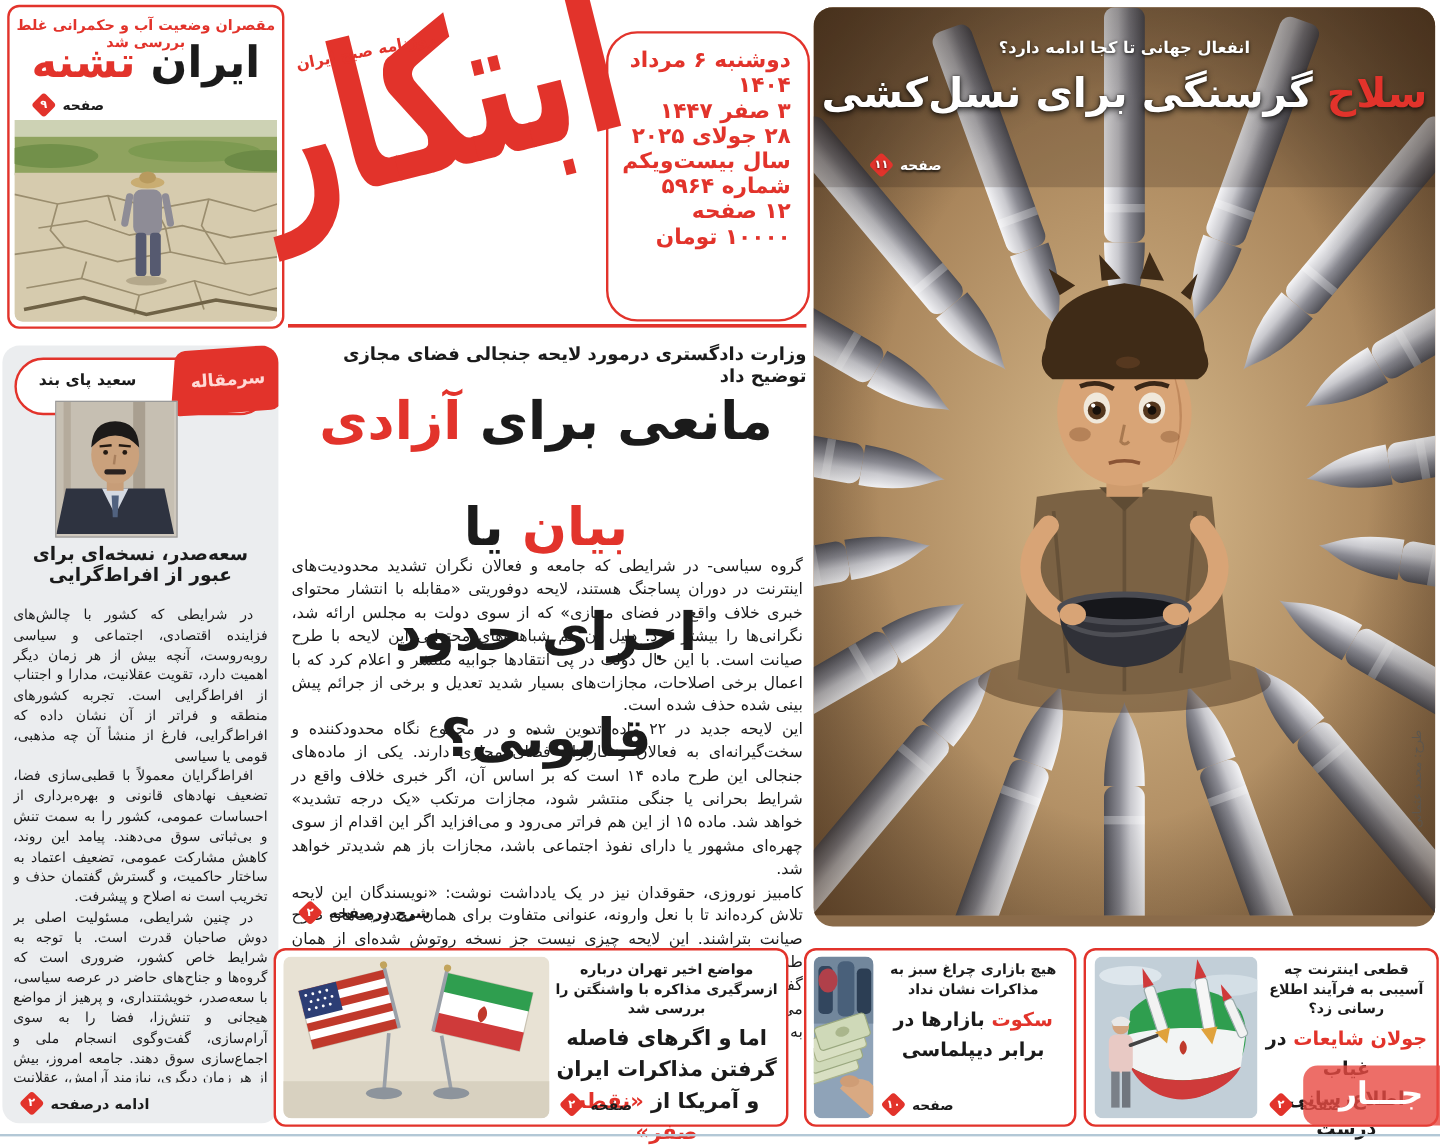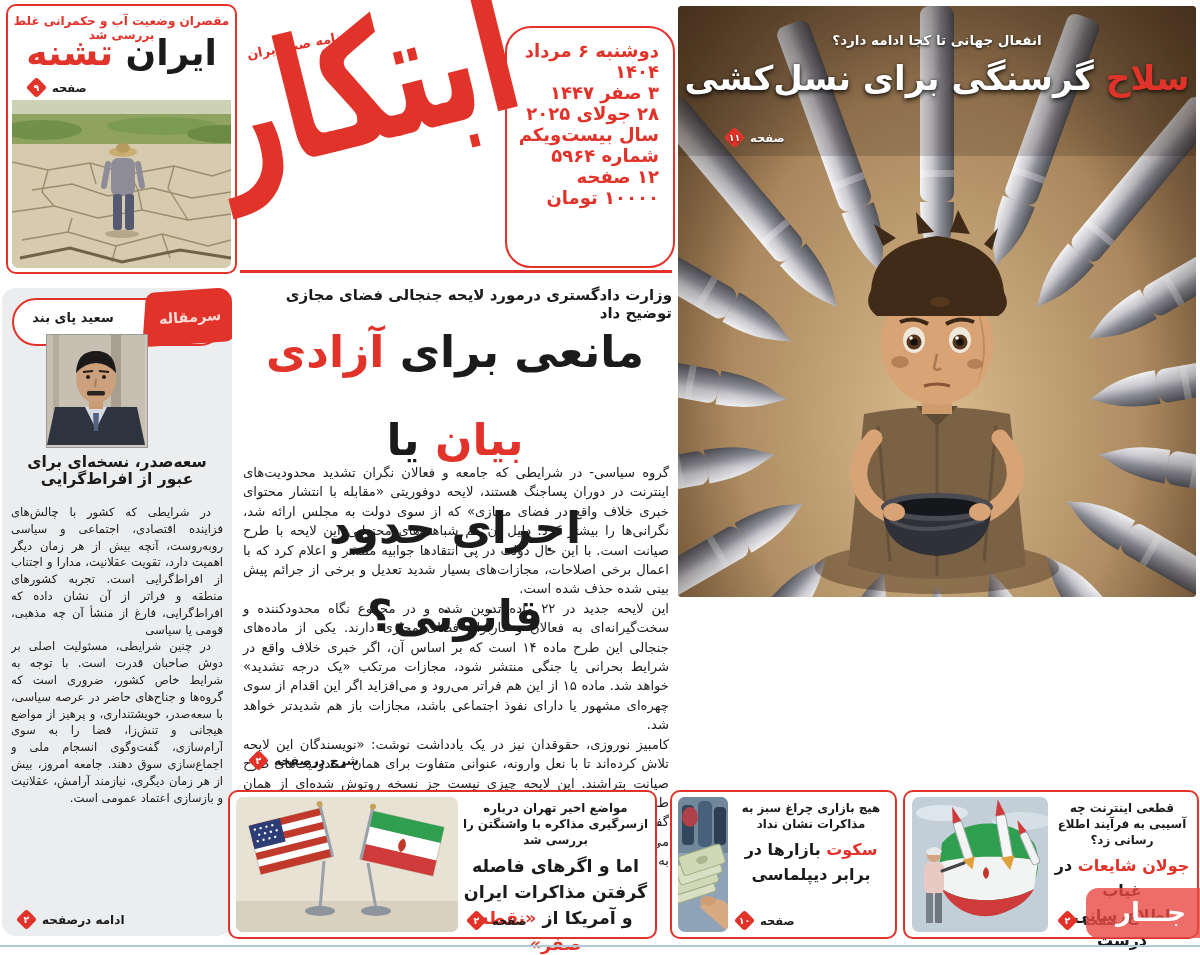--- a/index.html
+++ b/index.html
@@ -36,21 +36,21 @@
   .ed-pill{position:absolute;left:10px;right:8px;top:10px;height:44px;background:#fff;border:2px solid var(--red);border-radius:24px;}
   .ed-author{position:absolute;left:0;right:88px;top:22px;text-align:center;font-size:13px;font-weight:bold;}
   .ed-ribbon{position:absolute;right:-4px;top:2px;width:92px;height:54px;background:var(--red);border-radius:8px;transform:rotate(-4deg) skewX(-8deg);z-index:3;}
   .ed-ribbon span{display:block;transform:skewX(8deg);color:#ffd9d5;font-weight:bold;font-size:14.5px;text-align:center;line-height:54px;}
   .ed-photo{position:absolute;left:44px;top:46px;width:100px;height:112px;border:1px solid #9a9a9a;background:#cfc8bd;z-index:4;}
   .ed-title{position:absolute;left:6px;right:6px;top:166px;text-align:center;font-weight:900;font-size:15.5px;line-height:17px;}
   .ed-body{position:absolute;left:9px;right:9px;top:216px;bottom:34px;font-size:11.6px;line-height:16.8px;text-align:justify;overflow:hidden;}
   .ed-body p{margin:0;text-indent:12px;}
   .ed-more{position:absolute;left:12px;bottom:9px;}
   
-  .ph-panel{left:678px;top:6px;width:518px;height:591px;border-radius:4px;overflow:hidden;background:#8a6b4a;}
+  .ph-panel{left:678px;top:6px;width:518px;height:766px;border-radius:16px;overflow:hidden;background:#8a6b4a;}
   .ph-kicker{position:absolute;left:0;right:0;top:26px;text-align:center;color:#fff;font-size:13.5px;font-weight:bold;text-shadow:0 1px 3px rgba(0,0,0,.85);}
   .ph-head{position:absolute;left:0;right:0;top:52px;text-align:center;font-weight:900;font-size:34px;color:#fff;text-shadow:0 2px 5px rgba(0,0,0,.85), 0 0 2px rgba(0,0,0,.6);}
   .ph-badge{position:absolute;left:44px;top:124px;color:#fff;text-shadow:0 1px 2px rgba(0,0,0,.8);}
   .ph-credit{position:absolute;right:-52px;top:636px;width:130px;height:14px;transform:rotate(-90deg);font-size:10px;color:#5d564d;text-align:center;}
   
   .bx{border:2px solid var(--red);border-radius:10px;background:#fff;top:790px;height:145px;}
   .bx1{left:228px;width:425px;}
   .bx2{left:670px;width:223px;}
   .bx3{left:903px;width:292px;}
   .bx .img{position:absolute;top:5px;bottom:5px;border-radius:7px;overflow:hidden;}
@@ -183,20 +183,21 @@
         <circle cx="41" cy="42" r="2" fill="#241a12"></circle>
         <circle cx="57" cy="42" r="2" fill="#241a12"></circle>
         <path d="M36,37 L46,36" stroke="#241a12" stroke-width="2"></path>
         <path d="M52,36 L62,37" stroke="#241a12" stroke-width="2"></path>
         <path d="M49,44 L48,52" stroke="#a87f5d" stroke-width="2"></path>
       </svg>
     </div>
     <div class="ed-title rtl">سعه‌صدر، نسخه‌ای برای عبور از افراط‌گرایی</div>
     <div class="ed-body rtl">
       <p>در شرایطی که کشور با چالش‌های فزاینده اقتصادی، اجتماعی و سیاسی روبه‌روست، آنچه بیش از هر زمان دیگر اهمیت دارد، تقویت عقلانیت، مدارا و اجتناب از افراط‌گرایی است. تجربه کشورهای منطقه و فراتر از آن نشان داده که افراط‌گرایی، فارغ از منشأ آن چه مذهبی، قومی یا سیاسی</p>
+      <p>افراط‌گرایان معمولاً با قطبی‌سازی فضا، تضعیف نهادهای قانونی و بهره‌برداری از احساسات عمومی، کشور را به سمت تنش و بی‌ثباتی سوق می‌دهند. پیامد این روند، کاهش مشارکت عمومی، تضعیف اعتماد به ساختار حاکمیت، و گسترش گفتمان حذف و تخریب است نه اصلاح و پیشرفت.</p>
       <p>در چنین شرایطی، مسئولیت اصلی بر دوش صاحبان قدرت است. با توجه به شرایط خاص کشور، ضروری است که گروه‌ها و جناح‌های حاضر در عرصه سیاسی، با سعه‌صدر، خویشتنداری، و پرهیز از مواضع هیجانی و تنش‌زا، فضا را به سوی آرام‌سازی، گفت‌وگوی انسجام ملی و اجماع‌سازی سوق دهند. جامعه امروز، بیش از هر زمان دیگری، نیازمند آرامش، عقلانیت و بازسازی اعتماد عمومی است.</p>
 
     </div>
     <div class="ed-more badge" style="font-size:12px;">
       <span>ادامه درصفحه</span>
       <span class="dm">
           <i>۲</i>
         </span>
     </div>
   </div>

